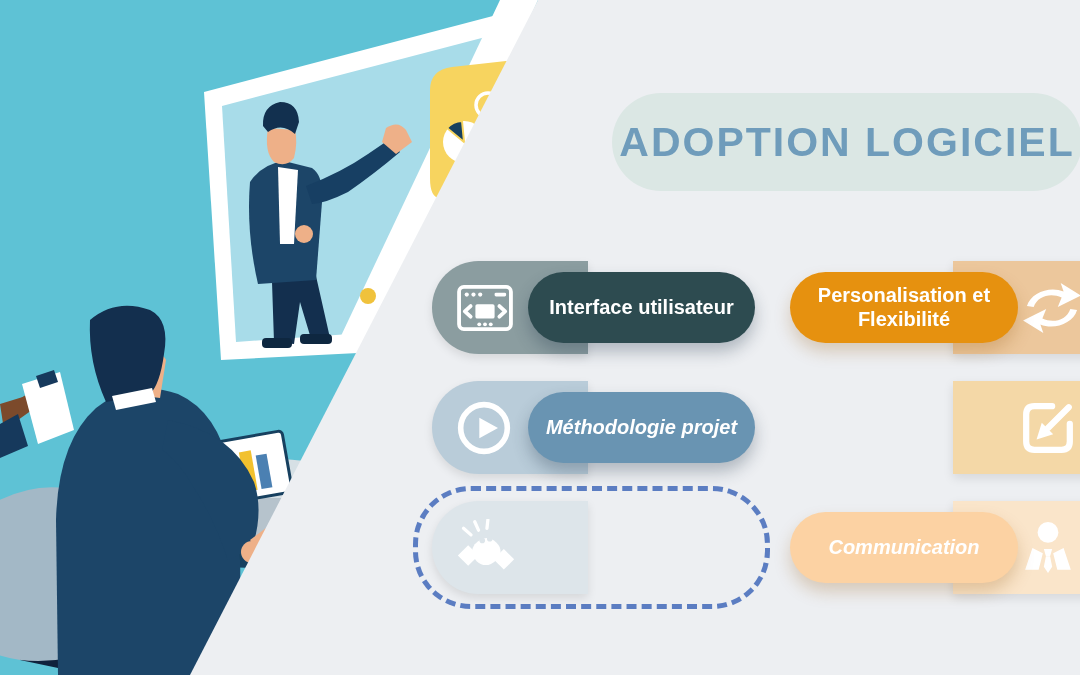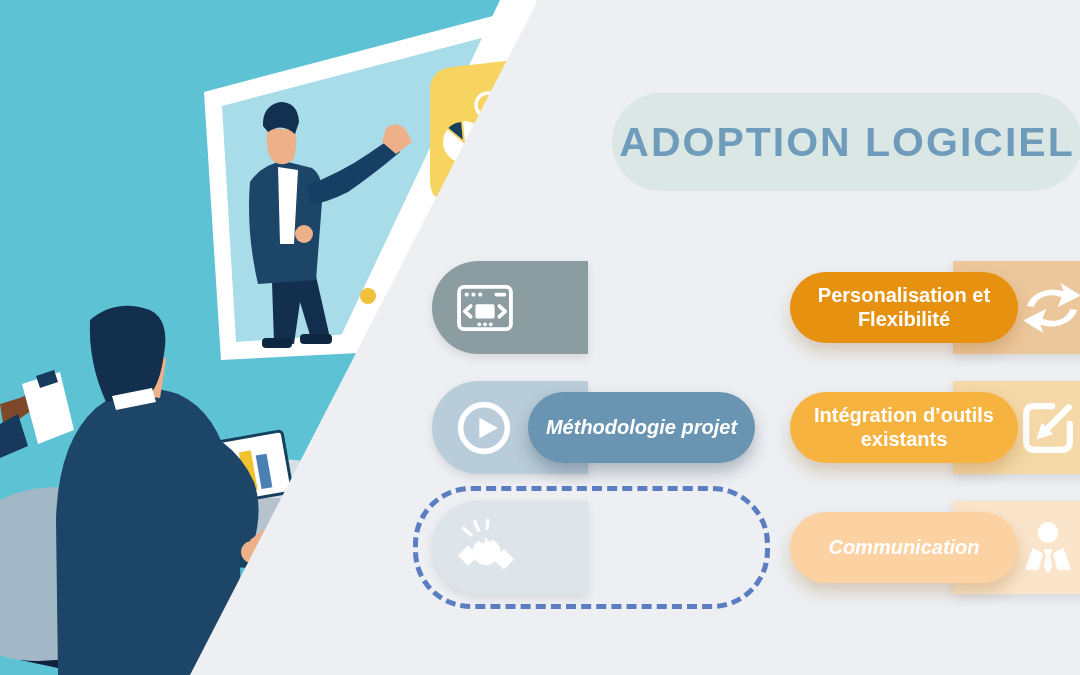--- a/index.html
+++ b/index.html
@@ -134,20 +134,23 @@
         <circle cx="25" cy="11" r="2.2" fill="#ffffff"></circle>
       <rect x="40" y="9" width="12" height="4" rx="1.5" fill="#ffffff"></rect>
       <polyline points="15,23 9,28.5 15,34" fill="none" stroke="#ffffff" stroke-width="4" stroke-linecap="round" stroke-linejoin="round"></polyline>
       <polyline points="45,23 51,28.5 45,34" fill="none" stroke="#ffffff" stroke-width="4" stroke-linecap="round" stroke-linejoin="round"></polyline>
       <rect x="20" y="21" width="20" height="15" rx="2" fill="#ffffff"></rect>
       <circle cx="24" cy="42" r="2" fill="#ffffff"></circle>
         <circle cx="30" cy="42" r="2" fill="#ffffff"></circle>
         <circle cx="36" cy="42" r="2" fill="#ffffff"></circle>
     </svg>
   </div>
+  <div class="front-pill front-left row1 fg-l1">
+    <span class="w200">Interface utilisateur</span>
+  </div>
 
   <div class="back-pill back-left brow2 bg-l2">
     <svg class="pill-icon" width="56" height="56" viewBox="0 0 60 60">
       <circle cx="30" cy="30" r="25" fill="none" stroke="#ffffff" stroke-width="6"></circle>
       <polygon points="25,19 45,30 25,41" fill="#ffffff"></polygon>
     </svg>
   </div>
   <div class="front-pill front-left row2 fg-l2">
     <span class="w200">Méthodologie projet</span>
   </div>
@@ -176,23 +179,20 @@
     <span class="w200">Personalisation et Flexibilité</span>
   </div>
 
   <div class="back-pill back-right brow2 bg-r2">
     <svg class="pill-icon" width="54" height="54" viewBox="0 0 52 52">
       <path d="M30,5 H13 Q5,5 5,13 V39 Q5,47 13,47 H39 Q47,47 47,39 V22" fill="none" stroke="#ffffff" stroke-width="6" stroke-linecap="round"></path>
       <line x1="46" y1="6" x2="26" y2="26" stroke="#ffffff" stroke-width="6" stroke-linecap="round"></line>
       <polygon points="15,37 31,32 20,21" fill="#ffffff"></polygon>
     </svg>
   </div>
-  <div class="front-pill front-right row2 fg-r2">
-    <span class="w200">Intégration d’outils existants</span>
-  </div>
 
   <div class="back-pill back-right brow3 bg-r3">
     <svg class="pill-icon" width="54" height="54" viewBox="0 0 52 52">
       <circle cx="26" cy="11" r="10" fill="#ffffff"></circle>
       <polygon points="4,47 11,26 21,31 17,47" fill="#ffffff"></polygon>
       <polygon points="48,47 41,26 31,31 35,47" fill="#ffffff"></polygon>
       <polygon points="22,27 30,27 28,34 24,34" fill="#ffffff"></polygon>
       <polygon points="24,34 28,34 30,44 26,50 22,44" fill="#ffffff"></polygon>
     </svg>
   </div>

